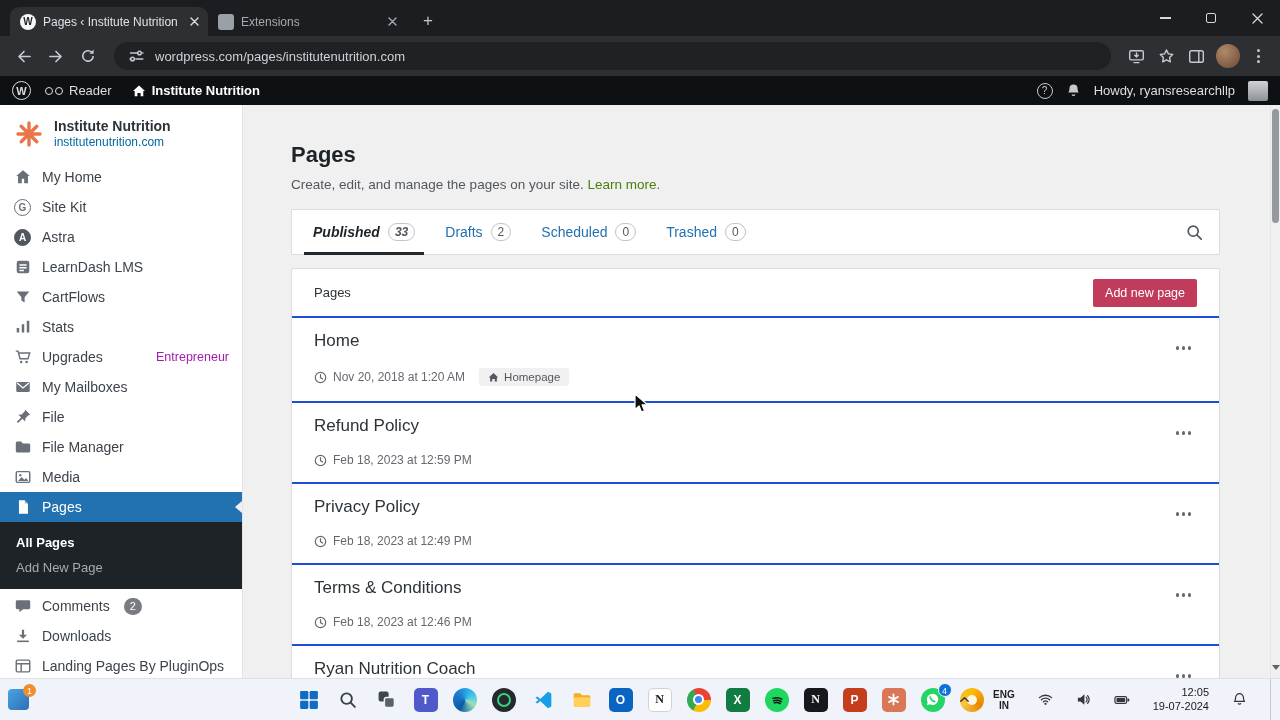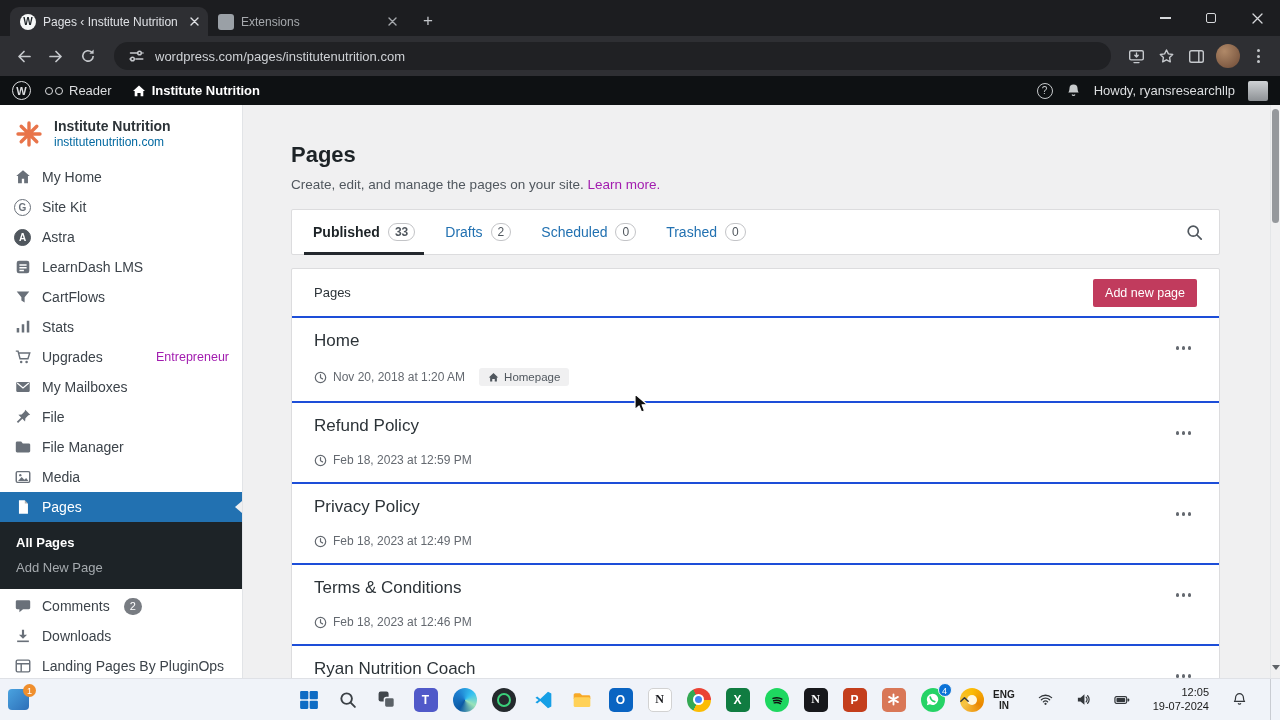--- a/index.html
+++ b/index.html
@@ -72,28 +72,28 @@
   .cbadge { margin-left:4px; min-width:18px; height:17px; padding:0 5px; border-radius:9px;
             background:#787c82; color:#fff; font-size:11px; line-height:17px; text-align:center; }
   .submenu { background:#1d2327; padding:8px 0 9px; }
   .submenu a { display:block; padding:5px 16px; font-size:13px; color:#a5aaae; cursor:pointer; }
   .submenu a.cur { color:#fff; font-weight:bold; }
 
   
   .content { flex:1; padding:37px 60px 0 48px; min-width:0; }
   .page-title { font-size:22px; font-weight:600; color:#1d2327; }
   .sub { margin-top:9px; font-size:13.5px; color:#50575e; }
-  .sub a { color:#a21caf; cursor:pointer; }
+  .sub a { color:#4d7c0f; cursor:pointer; }
   .filterbar { margin-top:17px; background:#fff; border:1px solid #dcdcde; border-radius:2px;
                display:flex; align-items:stretch; padding:0 6px; height:46px; }
   .ftab { display:flex; align-items:center; gap:8px; padding:0 15px; font-size:14px; color:#2271b1;
           position:relative; cursor:pointer; }
   .ftab .pill { min-width:14px; padding:0 6px; height:18px; line-height:16px; border:1px solid #c3c4c7;
                 border-radius:10px; font-size:12px; color:#50575e; text-align:center; }
-  .ftab.active { color:#1d2327; font-weight:600; }
+  .ftab.active { color:#1d2327; font-weight:600;font-style:italic; }
   .ftab.active::after { content:""; position:absolute; left:6px; right:6px; bottom:-1px; height:3px; background:#23282d; }
   .searchbtn { margin-left:auto; align-self:center; width:30px; height:30px; display:grid;
                place-items:center; margin-right:4px; cursor:pointer; }
   .listcard { margin-top:13px; background:#fff; border:1px solid #dcdcde; border-radius:2px; }
   .list-head { height:47px; display:flex; align-items:center; padding:0 22px; }
   .list-head .lbl { font-size:13px; color:#2c3338; }
   .addbtn { margin-left:auto; background:#c13b5d; color:#fff; border:none; border-radius:2px;
             font-size:12.5px; padding:7px 12px; font-family:inherit; cursor:pointer; }
   .prow { border-top:2px solid #1d4ed8; padding:13px 76px 15px 22px; position:relative; cursor:pointer; }
   .ptitle { font-size:17px; color:#2c3338; font-weight:500; }

